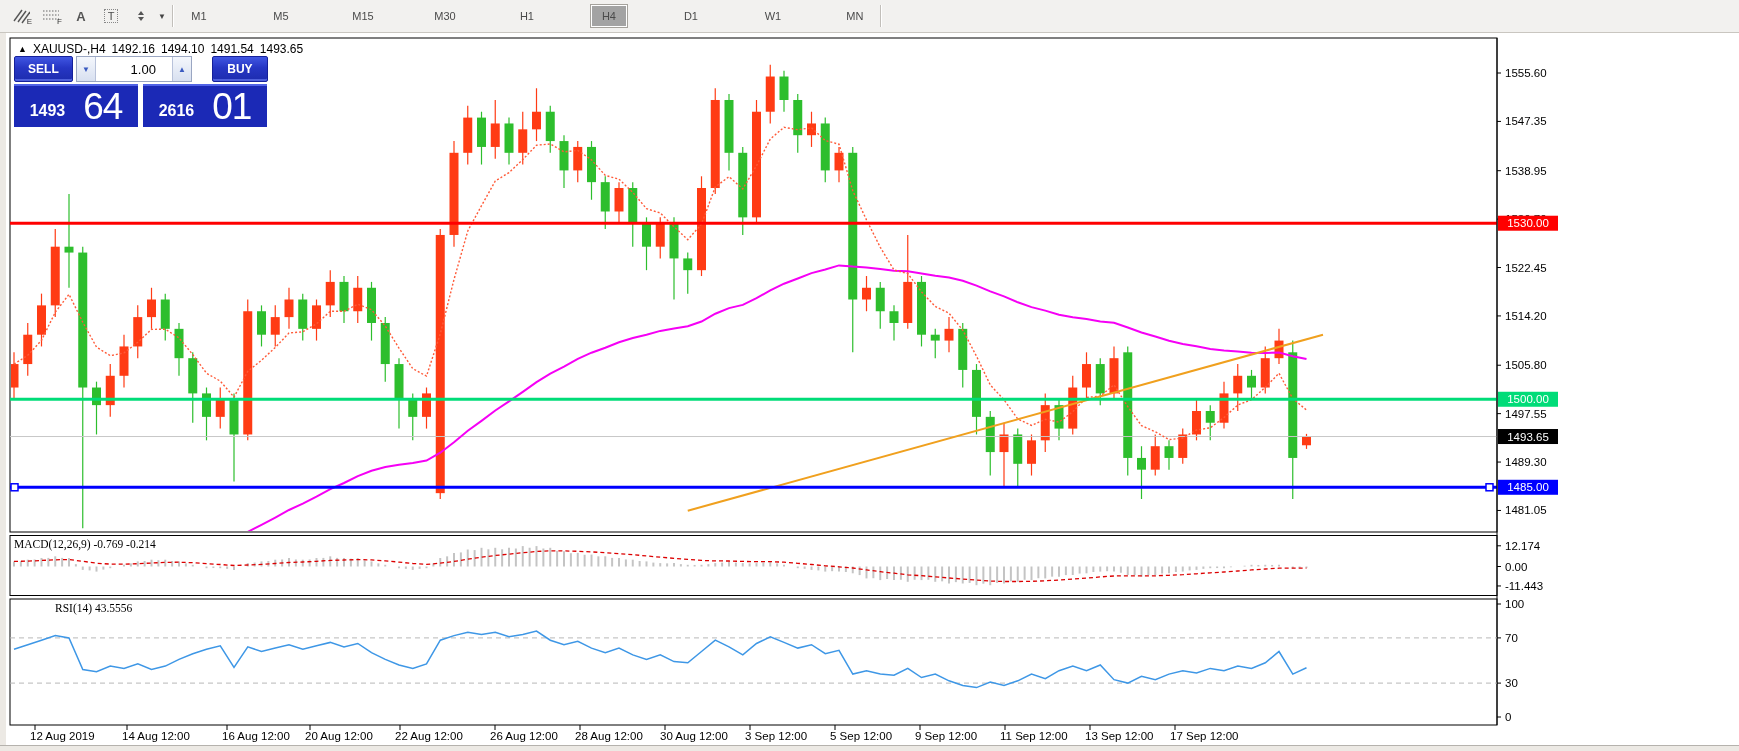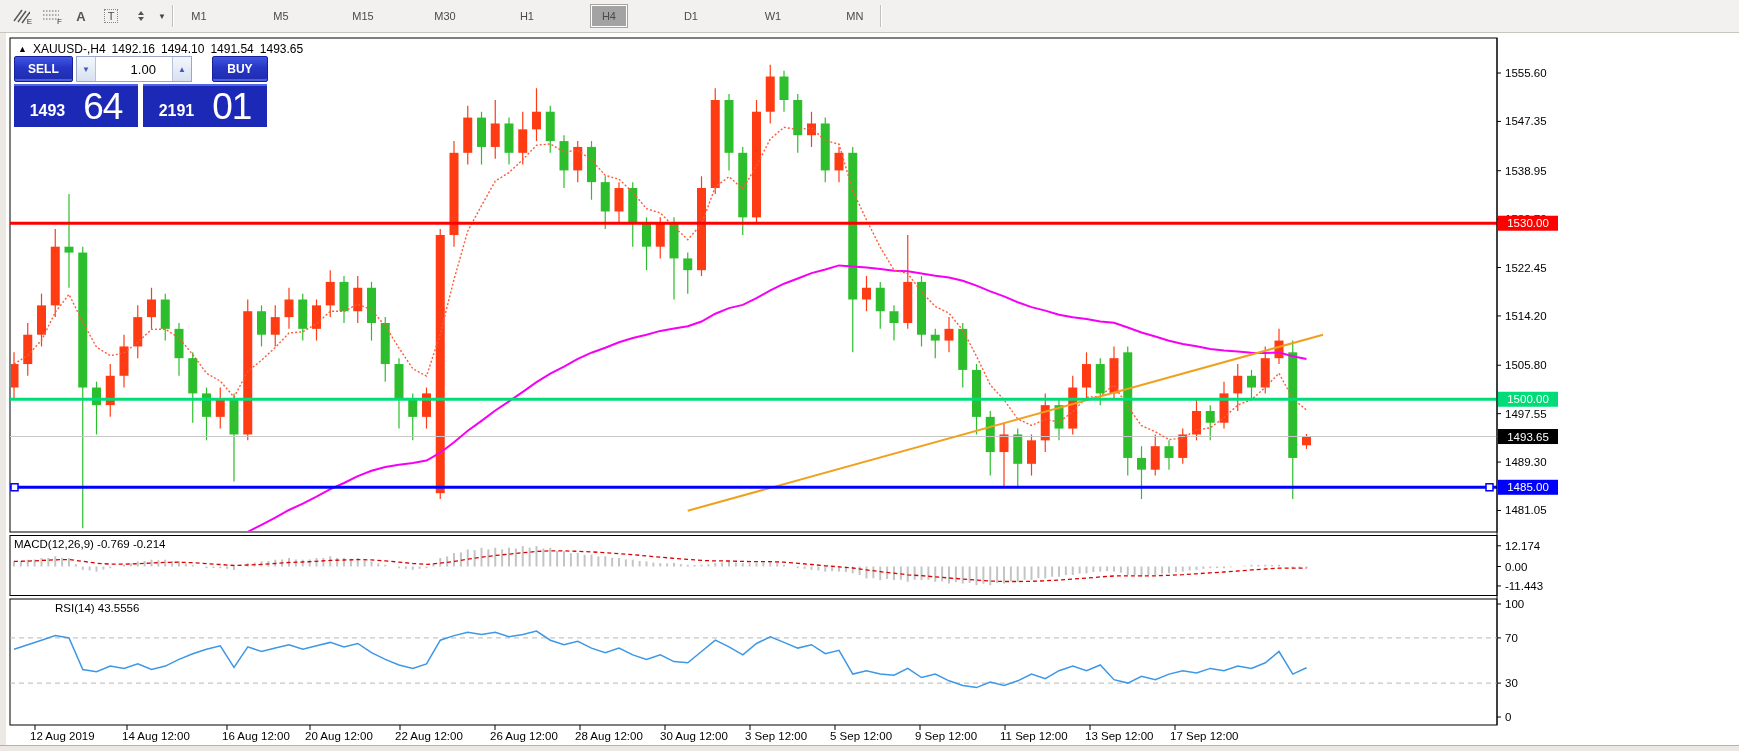--- a/index.html
+++ b/index.html
@@ -41,21 +41,21 @@
   .spin-btn.dn{border-right:1px solid #B8C2DA;}
   .spin-btn.up{border-left:1px solid #B8C2DA;}
   .spin-field{width:44px;border:0;outline:none;text-align:right;font-size:13px;padding:0 16px;font-family:inherit;}
   .tp-row2{display:flex;margin-top:2px;height:43px;}
   .price-box{width:124px;background:#1B29B6;border-top:2px solid #5163E6;color:#fff;display:flex;
              align-items:center;justify-content:center;}
   .price-box.left{margin-right:5px;}
   .p-small{font-size:16px;font-weight:bold;margin-top:9px;letter-spacing:0;}
   .p-big{font-size:37px;font-weight:400;line-height:1;margin-left:18px;letter-spacing:-1px;}
   
-  .ind-label{position:absolute;font-size:11.5px;color:#000;}
+  .ind-label{position:absolute;font-size:11.5px;color:#000;font-family:Liberation Serif, serif;}
   
   text{font-family:"Liberation Sans","DejaVu Sans",sans-serif;}
 </style>
 </head>
 <body>
 
 <div class="toolbar">
   <div id="tools-row" style="display:flex;">
       <div class="tool-btn">
         <svg width="18" height="16">
@@ -603,21 +603,21 @@
       <button class="spin-btn up">▲</button>
     </div>
     <div class="btn-trade btn-buy">BUY</div>
   </div>
   <div class="tp-row2">
     <div class="price-box left">
       <span class="p-small">1493</span>
       <span class="p-big">64</span>
     </div>
     <div class="price-box">
-      <span class="p-small">2191</span>
+      <span class="p-small">2616</span>
       <span class="p-big">01</span>
     </div>
   </div>
 </div>
 
 <div class="ind-label" style="left:14px;top:538px;">MACD(12,26,9) -0.769 -0.214</div>
 <div class="ind-label" style="left:14px;top:602px;margin-left:41px;">RSI(14) 43.5556</div>
 
 <div class="bottomstrip"></div>
 

